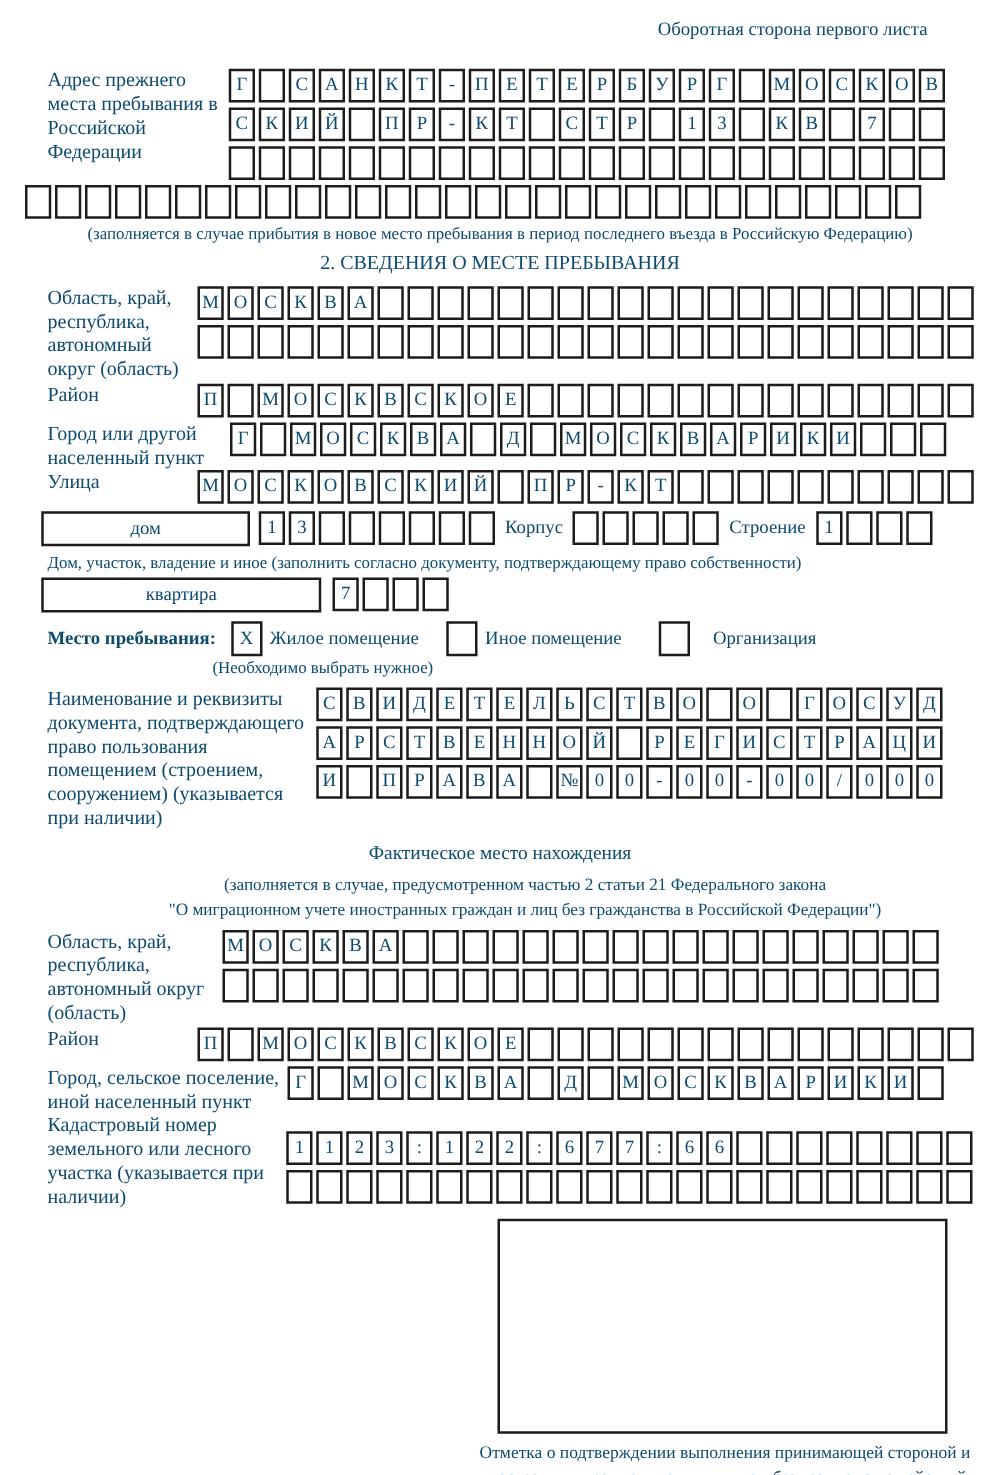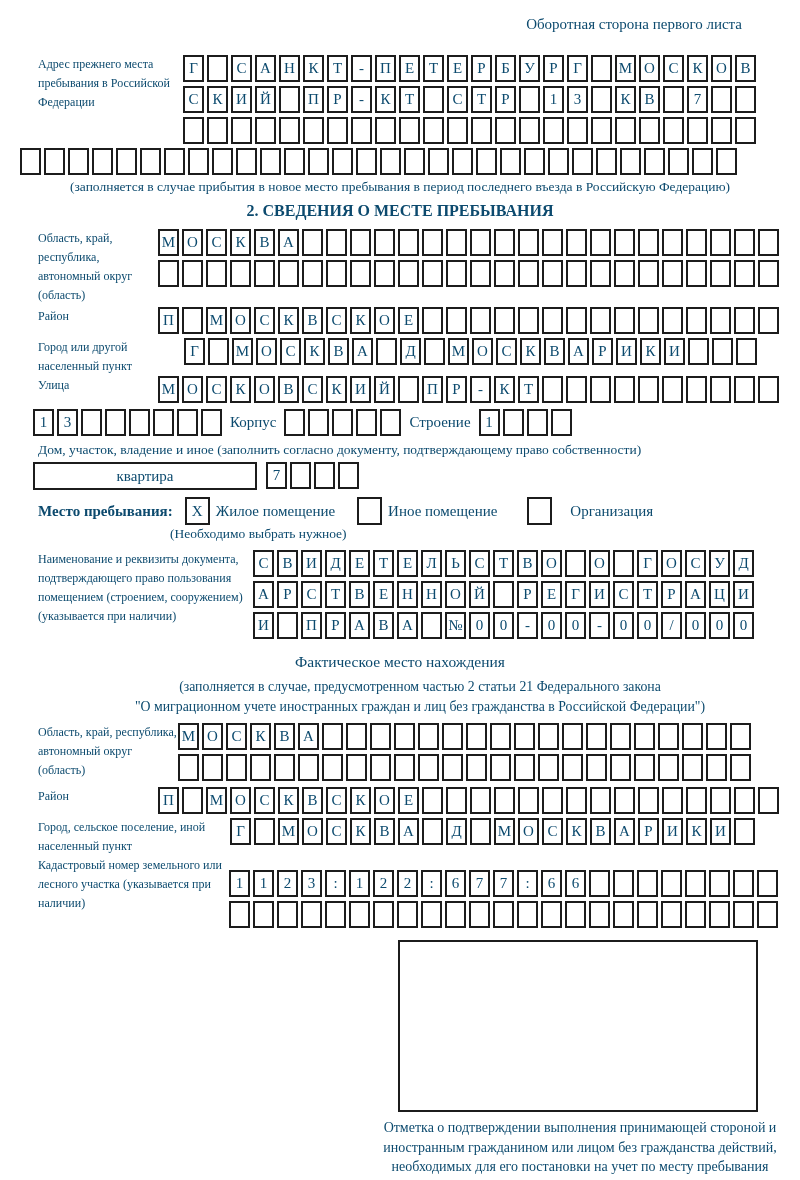--- a/index.html
+++ b/index.html
@@ -1,29 +1,29 @@
 <!DOCTYPE html>
 <html><head>
 <meta charset="utf-8">
 <style>
   html,body{margin:0;padding:0;background:#e8e8e8;}
   .page{width:800px;height:1180px;background:#ffffff;position:relative;overflow:hidden;
         font-family:"Liberation Serif","DejaVu Serif",serif;color:#0c4a6e;margin:0 auto;}
   .hdr-note{margin-top:16px;text-align:right;padding-right:58px;font-size:15px;}
   .block{display:flex;align-items:flex-start;margin-left:38px;}
-  .lbl{font-size:12px;line-height:19px;flex:none;}
+  .lbl{font-size:16px;line-height:19px;flex:none;}
   .w145{width:145px}.w120{width:120px}.w146{width:146px}.w140{width:140px}
   .w192{width:192px}.w191{width:191px}.w215{width:215px}
   .rows{flex:1;min-width:0;}
   .cellrow{display:flex;gap:3px;margin-bottom:4px;}
   .cell{width:21px;height:27px;border:2px solid #1c1c1c;box-sizing:border-box;flex:none;
         display:flex;align-items:center;justify-content:center;font-size:15px;background:#fff;}
   .fullrow{margin-left:20px;}
   .note{font-size:13.5px;text-align:center;margin-top:2px;}
-  .sec-title{font-size:16px;font-weight:bold;text-align:center;margin:7px 0 9px 0;}
+  .sec-title{font-size:16px;font-weight:normal;text-align:center;margin:7px 0 9px 0;}
   .mt6{margin-top:6px;}
   .houserow{display:flex;align-items:flex-start;margin-left:33px;margin-top:2px;}
   .widebox{border:2px solid #1c1c1c;height:28px;box-sizing:border-box;display:flex;
            align-items:center;justify-content:center;font-size:15px;flex:none;background:#fff;}
   .dom{width:167px;margin-right:7px;}
   .kvart{width:224px;margin-right:9px;}
   .inlbl{font-size:15px;line-height:27px;margin:0 8px;flex:none;}
   .caption{font-size:13.5px;margin:2px 0 4px 38px;}
   .stay{display:flex;align-items:center;margin-left:38px;margin-top:4px;}
   .checkbox{width:25px;height:28px;border:2px solid #1c1c1c;box-sizing:border-box;flex:none;
@@ -321,20 +321,21 @@
           <span class="cell"></span>
           <span class="cell"></span>
           <span class="cell"></span>
           <span class="cell"></span>
           <span class="cell"></span>
         </div>
     </div>
   </div>
 
   <div class="houserow">
+    <div class="widebox dom">дом</div>
     <div class="cellrow">
         <span class="cell">1</span>
         <span class="cell">3</span>
         <span class="cell"></span>
         <span class="cell"></span>
         <span class="cell"></span>
         <span class="cell"></span>
         <span class="cell"></span>
         <span class="cell"></span>
       </div>

